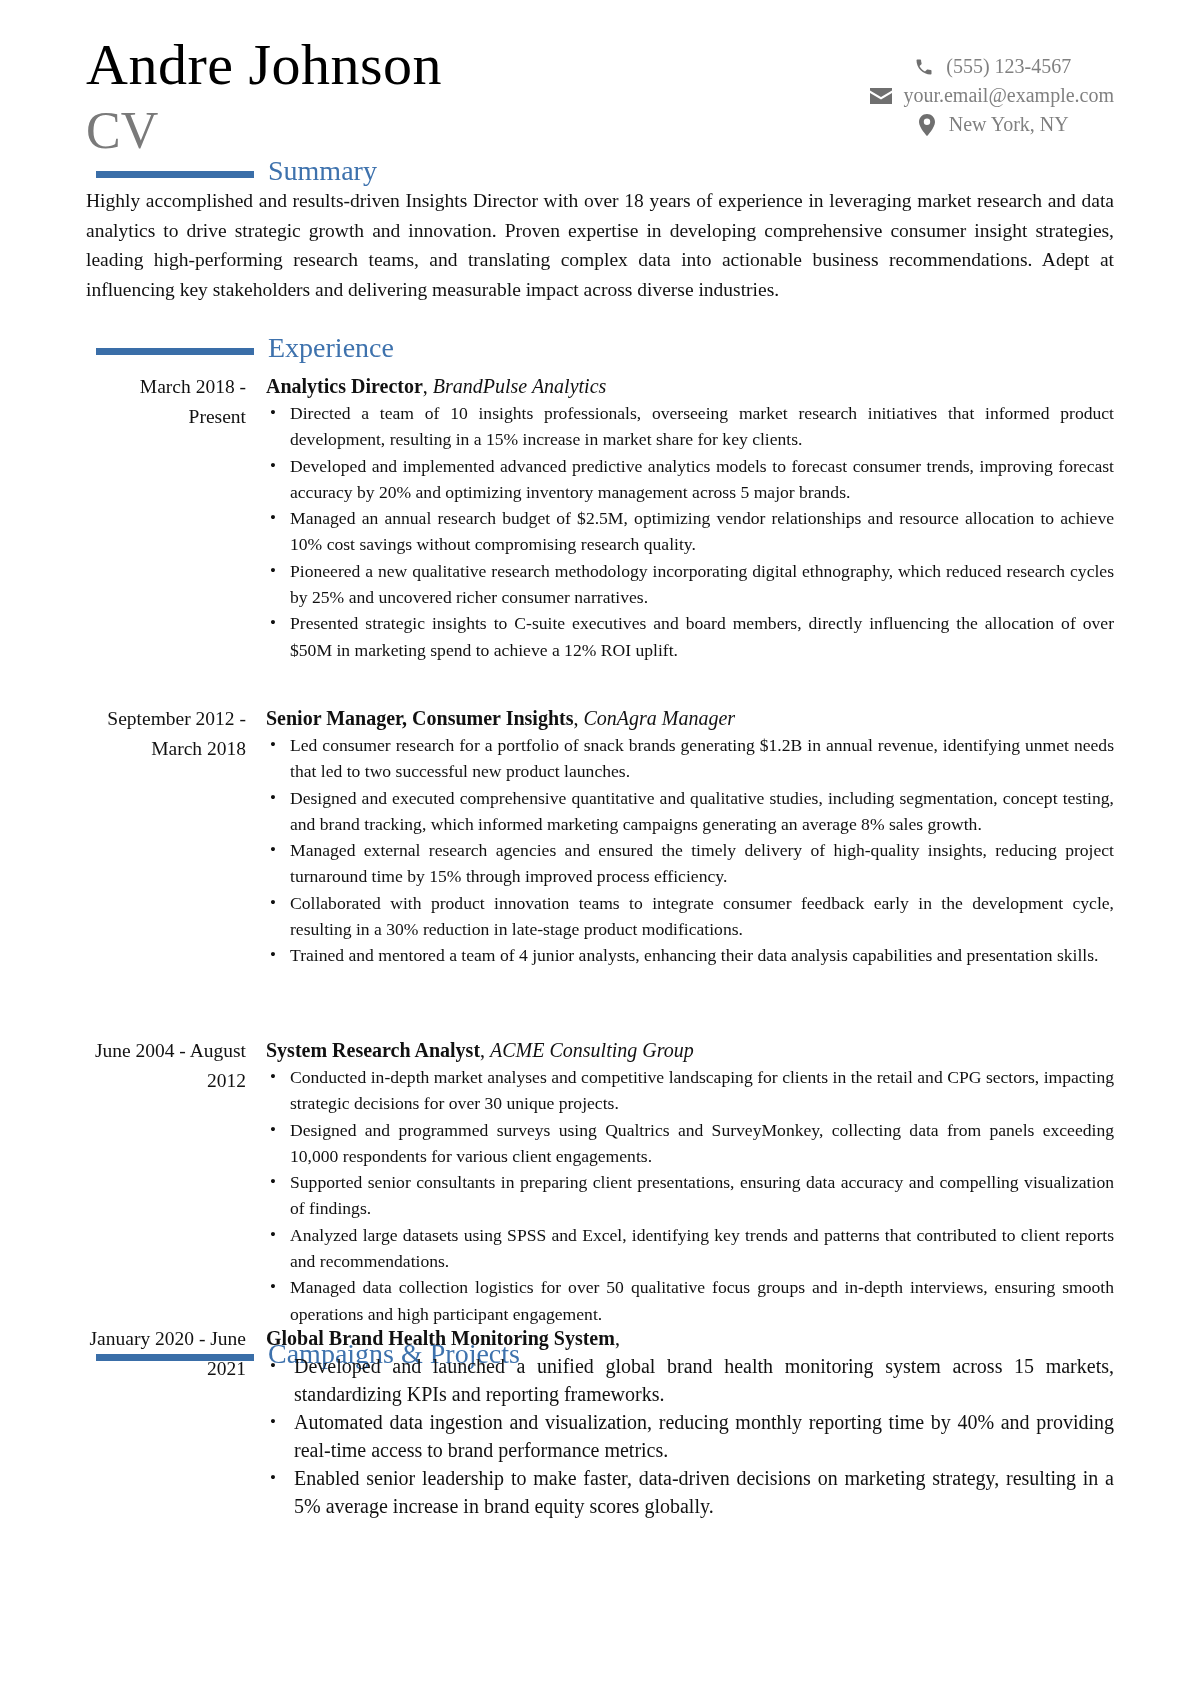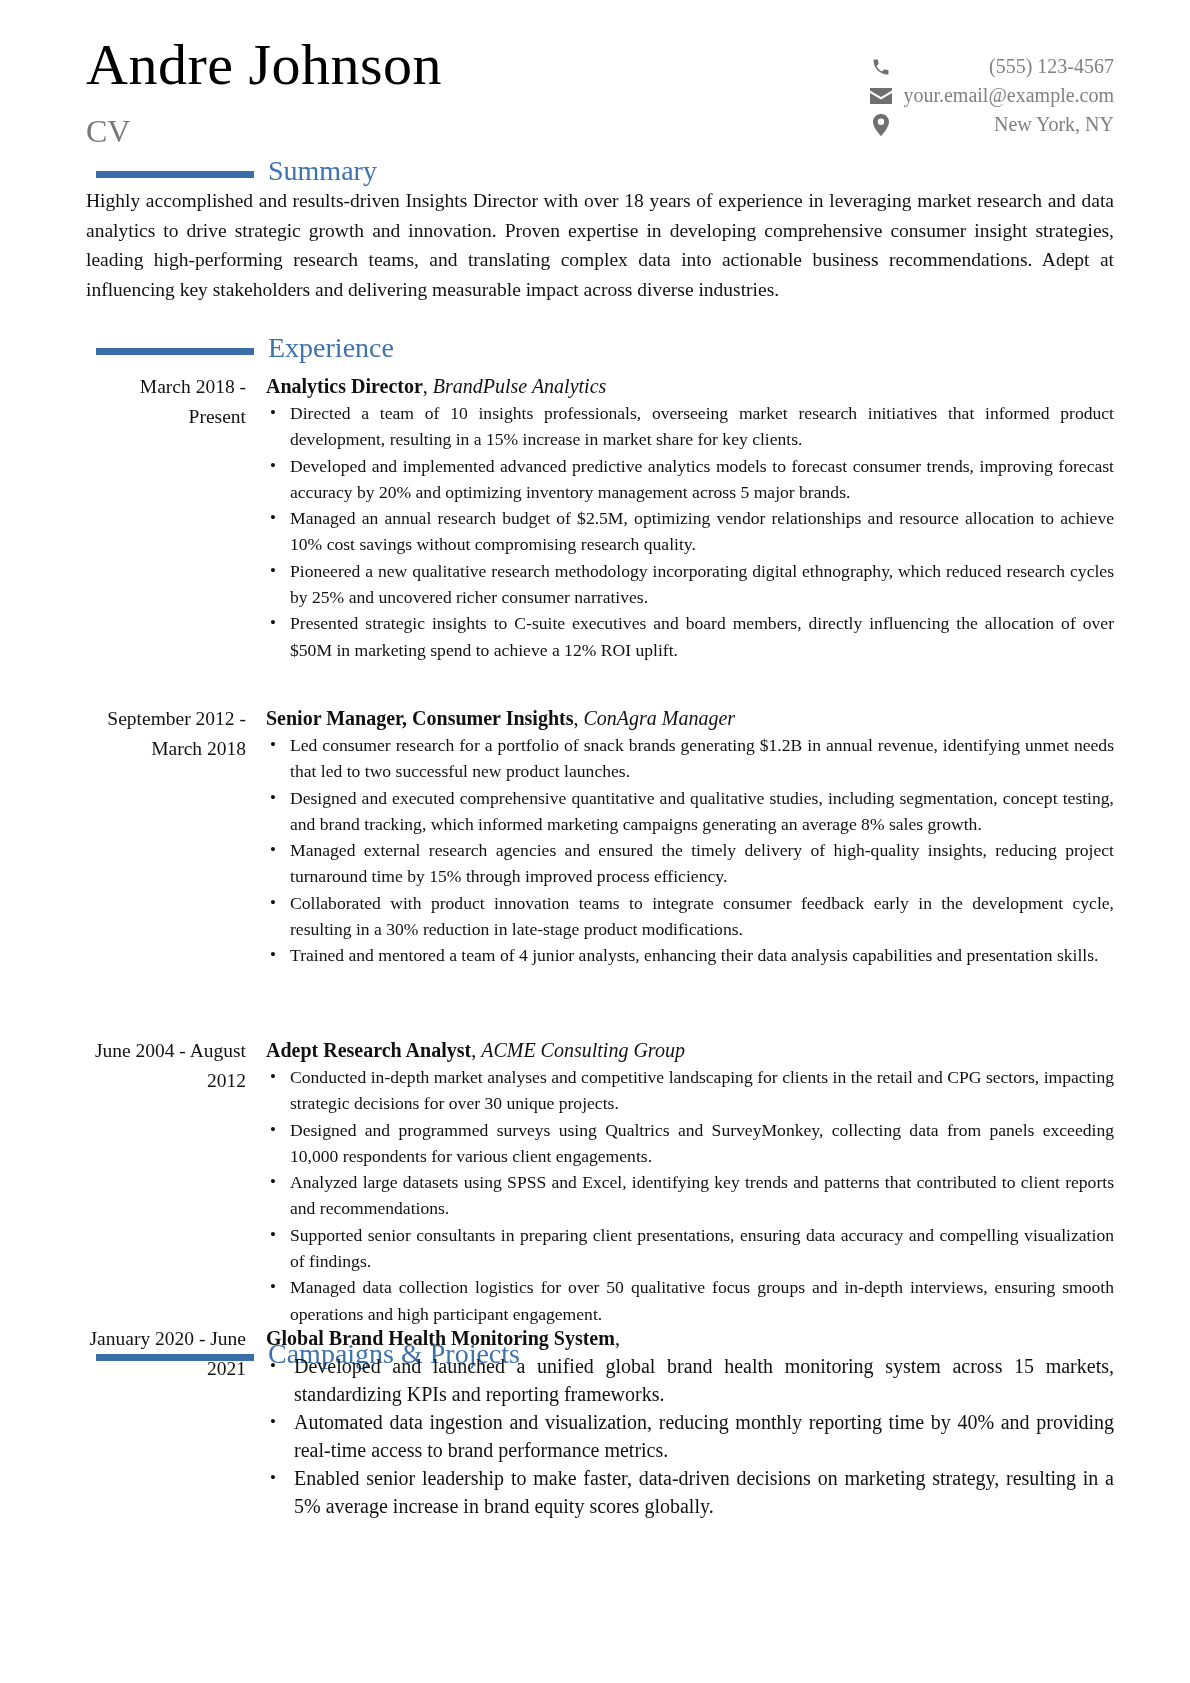--- a/index.html
+++ b/index.html
@@ -11,25 +11,25 @@
     .page { position: absolute; left: 0; top: 0; width: 1190px; height: 1683px; }
 
     .name {
       position: absolute; left: 86px; top: 32px;
       font-family: "Liberation Serif", serif;
       font-size: 58px; line-height: 66px; color: #000; letter-spacing: 0.5px;
     }
     .subtitle {
       position: absolute; left: 86px; top: 108px;
       font-family: "Liberation Serif", serif;
-      font-size: 32px; line-height: 46px; color: #7a7a7a;
+      font-size: 52px; line-height: 46px; color: #7a7a7a;
     }
     .contact { position: absolute; right: 76px; top: 52px; text-align: right; }
     .contact-row {
-      display: flex; justify-content: space-between; align-items: center;
+      display: flex; justify-content: center; align-items: center;
       font-family: "Liberation Serif", serif;
       font-size: 20px; line-height: 29px; color: #808080;
     }
     .contact-row .icon { display: inline-flex; width: 24px; height: 20px; margin-right: 10px; justify-content: center; align-items: center; }
     .contact-row svg { fill: #6f6f6f; }
 
     .section-head { position: absolute; left: 96px; display: flex; align-items: center; }
     .section-bar { width: 158px; height: 7px; background: #3a6ea8; margin-right: 14px; margin-top: 6px; }
     .section-title {
       font-family: "Liberation Serif", serif;
@@ -136,26 +136,26 @@
         <li>Managed external research agencies and ensured the timely delivery of high-quality insights, reducing project turnaround time by 15% through improved process efficiency.</li>
         <li>Collaborated with product innovation teams to integrate consumer feedback early in the development cycle, resulting in a 30% reduction in late-stage product modifications.</li>
         <li>Trained and mentored a team of 4 junior analysts, enhancing their data analysis capabilities and presentation skills.</li>
       </ul>
     </div>
   </div>
 
   <div class="entry" style="top:1036px;">
     <div class="entry-date">June 2004 - August 2012</div>
     <div class="entry-body">
-      <div class="entry-head"><span class="role">Adept Research Analyst</span>, <span class="org">ACME Consulting Group</span></div>
+      <div class="entry-head"><span class="role">System Research Analyst</span>, <span class="org">ACME Consulting Group</span></div>
       <ul class="bullets">
         <li>Conducted in-depth market analyses and competitive landscaping for clients in the retail and CPG sectors, impacting strategic decisions for over 30 unique projects.</li>
         <li>Designed and programmed surveys using Qualtrics and SurveyMonkey, collecting data from panels exceeding 10,000 respondents for various client engagements.</li>
+        <li>Supported senior consultants in preparing client presentations, ensuring data accuracy and compelling visualization of findings.</li>
         <li>Analyzed large datasets using SPSS and Excel, identifying key trends and patterns that contributed to client reports and recommendations.</li>
-        <li>Supported senior consultants in preparing client presentations, ensuring data accuracy and compelling visualization of findings.</li>
         <li>Managed data collection logistics for over 50 qualitative focus groups and in-depth interviews, ensuring smooth operations and high participant engagement.</li>
       </ul>
     </div>
   </div>
 
   <div class="section-head" style="top:1338px;">
     <div class="section-bar"></div>
     <div class="section-title">Campaigns &amp; Projects</div>
   </div>
 

